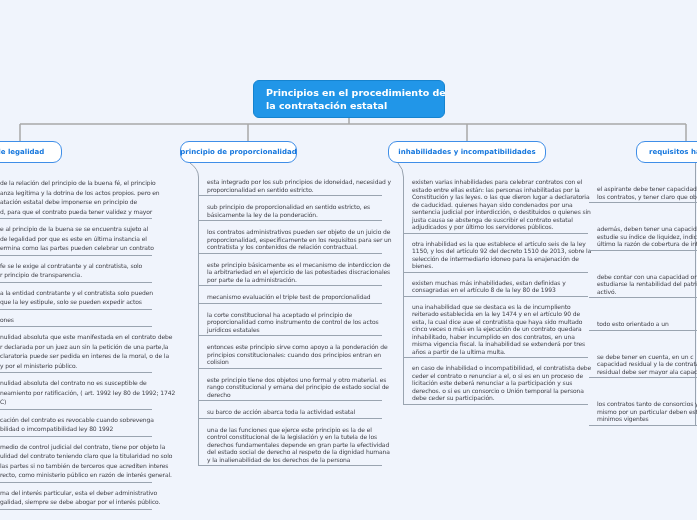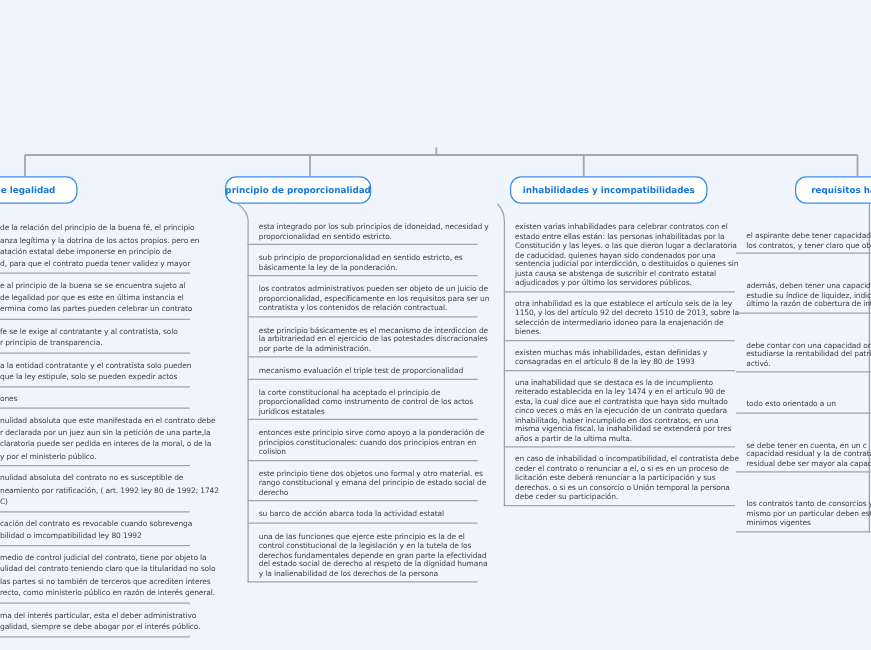--- a/index.html
+++ b/index.html
@@ -17,21 +17,21 @@
   }
   .root .tline{white-space:nowrap;}
   .branch-header{
     position:absolute; top:141px; height:22px; background:#ffffff;
     border:1.5px solid #3f8ee8; border-radius:9px; color:#1677dd;
     font-weight:bold; font-size:7px; display:flex; align-items:center;
     justify-content:center; box-sizing:border-box; white-space:nowrap; z-index:2;
   }
   .b0 .branch-header{left:-22px; width:84px;}
   .b1 .branch-header{left:180px; width:117px;}
-  .b2 .branch-header{left:408px; width:158px;}
+  .b2 .branch-header{left:388px; width:158px;}
   .b3 .branch-header{left:636px; width:140px; justify-content:flex-start; padding-left:12px;}
   .items{position:absolute; z-index:1;}
   .b0 .items{left:-8px; top:178px; width:160px;}
   .b1 .items{left:198px; top:178px; width:184px;}
   .b2 .items{left:403px; top:178px; width:185px;}
   .b3 .items{left:589px; top:185px; width:108px;}
   .item{border-bottom:1px solid #9aa4b0;}
   .b0 .item{padding-bottom:2px; margin-bottom:5px;}
   .b1 .item{padding-bottom:2px; margin-bottom:7px;}
   .b2 .item{padding-bottom:2px; margin-bottom:6px;}
@@ -52,20 +52,24 @@
       <path d="M 20 124 L 686 124" fill="none" stroke="#a8a8a8" stroke-width="1.5"></path>
       <path d="M 20 124 L 20 141" fill="none" stroke="#a8a8a8" stroke-width="1.5"></path>
       <path d="M 248 124 L 248 141" fill="none" stroke="#a8a8a8" stroke-width="1.5"></path>
       <path d="M 467 124 L 467 141" fill="none" stroke="#a8a8a8" stroke-width="1.5"></path>
       <path d="M 686 124 L 686 141" fill="none" stroke="#a8a8a8" stroke-width="1.5"></path>
       <path d="M 190 163 Q 198.5 169 198.5 177 L 198.5 466" fill="none" stroke="#9aa4b0" stroke-width="1"></path>
       <path d="M 398 163 Q 403.5 169 403.5 177 L 403.5 404.5" fill="none" stroke="#9aa4b0" stroke-width="1"></path>
       <path d="M 695.5 163 L 695.5 425.5" fill="none" stroke="#9aa4b0" stroke-width="1"></path>
     </svg>
 
+  <div class="root">
+    <div class="tline">Principios en el procedimiento de</div>
+    <div class="tline">la contratación estatal</div>
+  </div>
 
   <div id="branches">
       <div class="branch b0">
         <div class="branch-header">de legalidad</div>
         <div class="items">
           <div class="item">
             <div class="line">de la relación del principio de la buena fé, el principio</div>
             <div class="line">anza legítima y la dotrina de los actos propios. pero en</div>
             <div class="line">atación estatal debe imponerse en principio de</div>
             <div class="line">d, para que el contrato  pueda tener validez y mayor</div>

